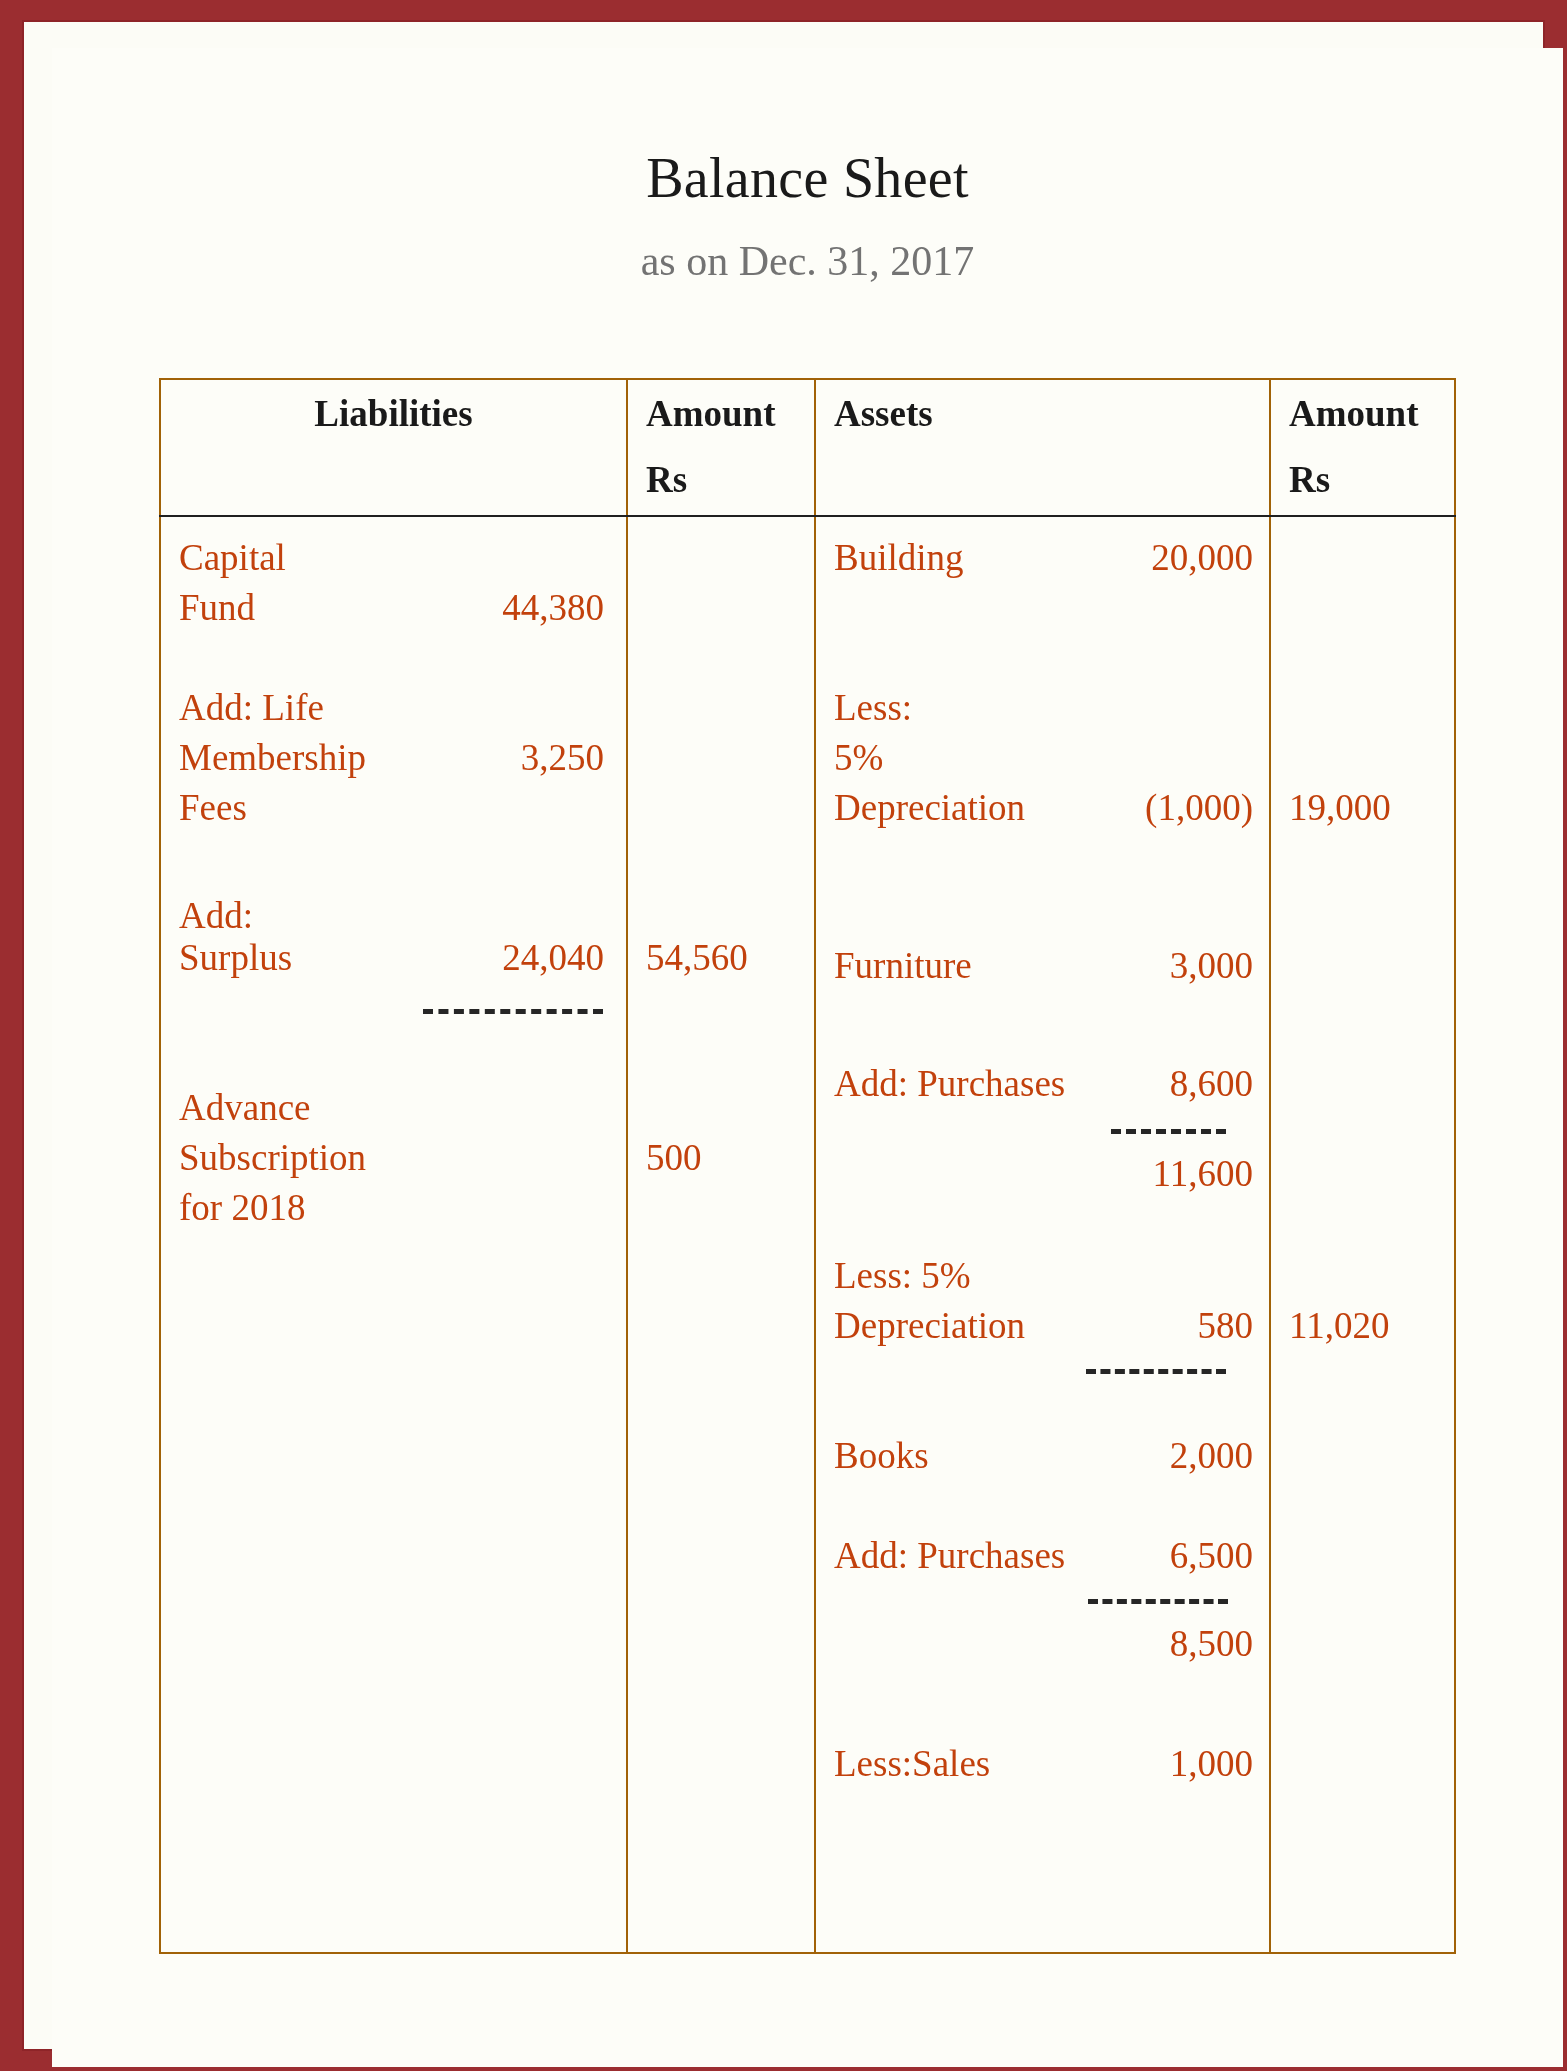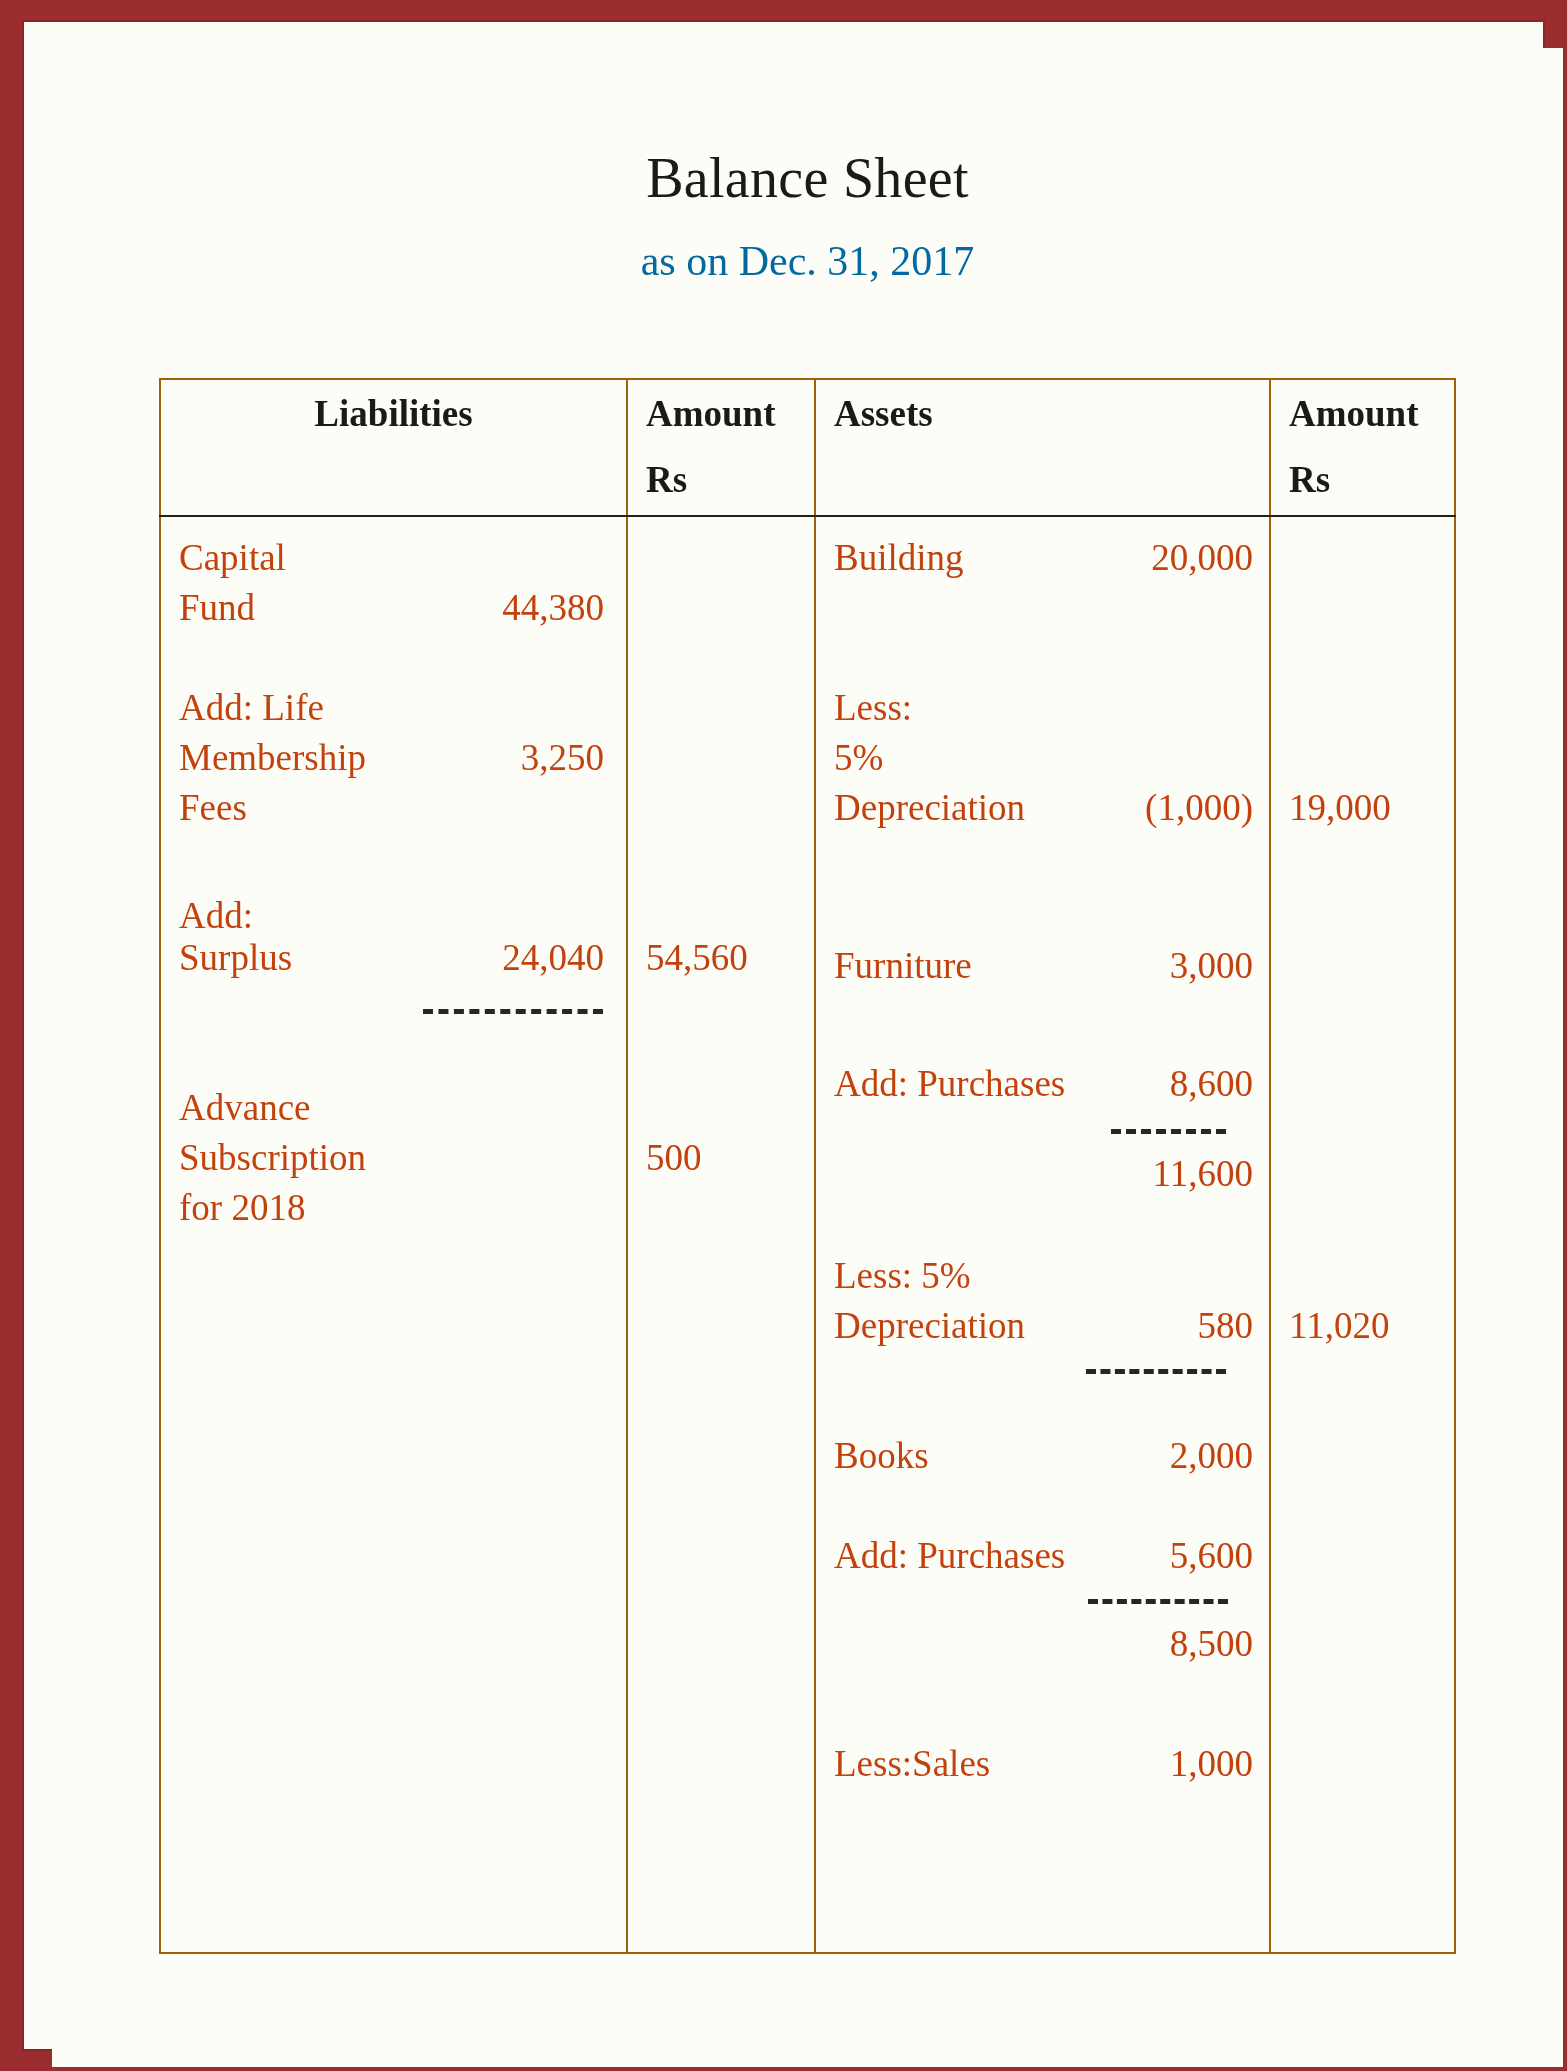--- a/index.html
+++ b/index.html
@@ -51,21 +51,21 @@
   }
   .doc-title {
     font-size: 56px;
     color: #1A1A1A;
     letter-spacing: 0.3px;
     margin-top: 100px;
     line-height: 1.1;
   }
   .doc-subtitle {
     font-size: 42px;
-    color: #0369a1;
+    color: #737373;
     margin-top: 28px;
     line-height: 1.1;
   }
 
   
   .bs-table {
     position: absolute;
     left: 107px;
     top: 330px;
     width: 1295px;
@@ -217,21 +217,21 @@
 
               <span class="ln left" style="top:740px;"><span class="ital">Less</span><span>: 5%</span></span>
               <span class="ln left" style="top:790px;">Depreciation</span>
               <span class="ln num-inner" style="top:790px; right:16px;">580</span>
               <span class="dash" style="top:852px; left:270px; width:140px;"></span>
 
               <span class="ln left" style="top:920px;">Books</span>
               <span class="ln num-inner" style="top:920px; right:16px;">2,000</span>
 
               <span class="ln left" style="top:1020px;">Add: Purchases</span>
-              <span class="ln num-inner" style="top:1020px; right:16px;">5,600</span>
+              <span class="ln num-inner" style="top:1020px; right:16px;">6,500</span>
               <span class="dash" style="top:1082px; left:272px; width:140px;"></span>
 
               <span class="ln num-inner" style="top:1108px; right:16px;">8,500</span>
 
               <span class="ln left" style="top:1228px;">Less:Sales</span>
               <span class="ln num-inner" style="top:1228px; right:16px;">1,000</span>
             </td>
 
             <td class="body-cell">
               <span class="ln left" style="top:272px;">19,000</span>

